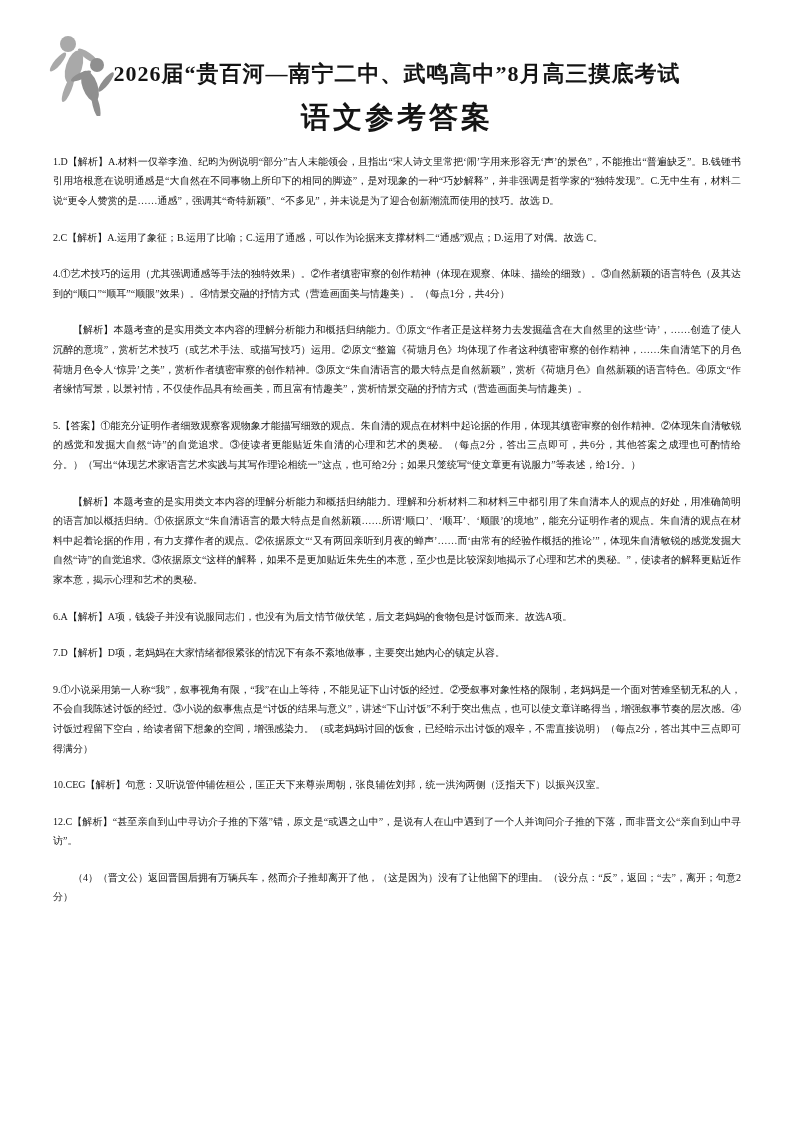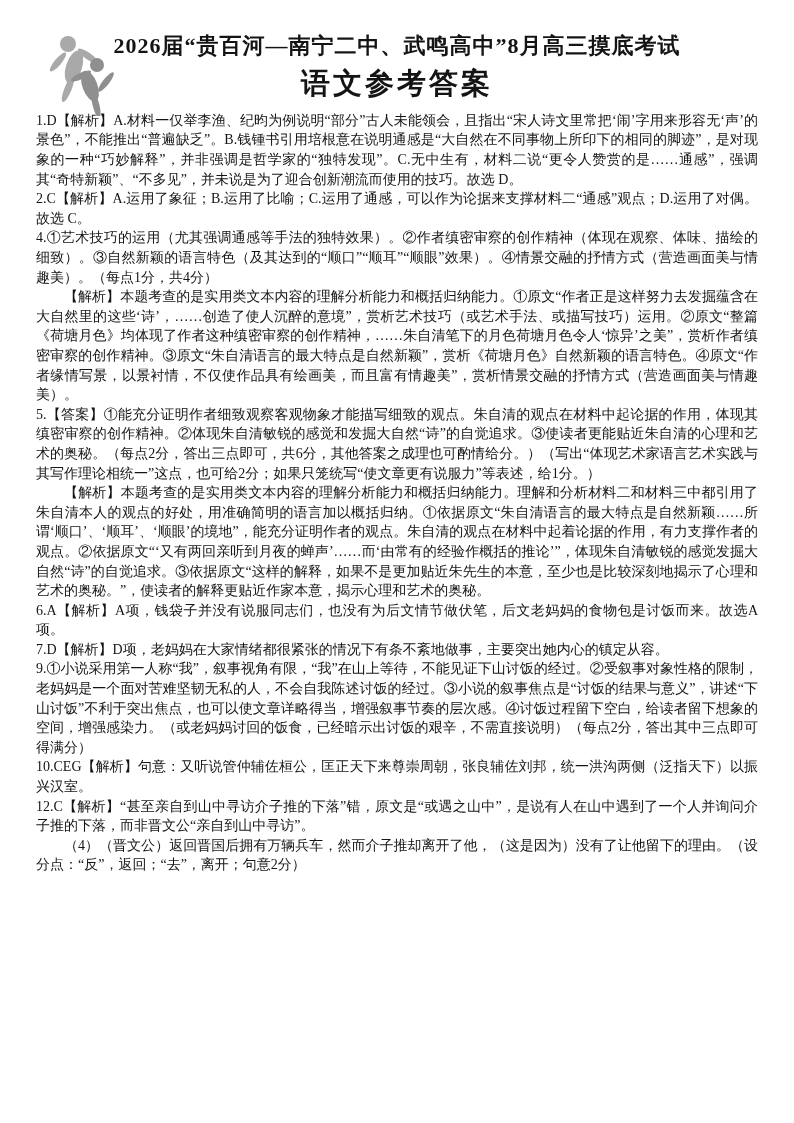--- a/index.html
+++ b/index.html
@@ -4,45 +4,45 @@
 <style>
   html,body{margin:0;padding:0;background:#e8e8e8;}
   .page{
     position:relative;
     width:794px;height:1123px;
     margin:0 auto;
     background:#ffffff;
     font-family:"Liberation Serif","DejaVu Serif",serif;
     color:#141414;
     box-sizing:border-box;
-    padding:16px 36px 0 36px;
+    padding:44px 36px 0 36px;
     overflow:hidden;
   }
   .logo{
     position:absolute;left:48px;top:34px;width:68px;height:82px;
   }
   .title-exam{
     margin:16px 0 0 0;
     text-align:center;
     font-size:22px;
     font-weight:bold;
     letter-spacing:1px;
     line-height:1.3;
   }
   .title-subject{
-    margin:4px 0 10px 0;
+    margin:10px 0 10px 0;
     text-align:center;
     font-size:29px;
     font-weight:bold;
     letter-spacing:3px;
     line-height:1.25;
   }
   .answers p{
-    margin:0;
-    font-size:14px;
+    margin:17px;
+    font-size:10px;
     line-height:19.6px;
     text-align:justify;
     word-break:break-all;
   }
   .answers p.indent{
     text-indent:2em;
   }
 </style>
 </head>
 <body>

